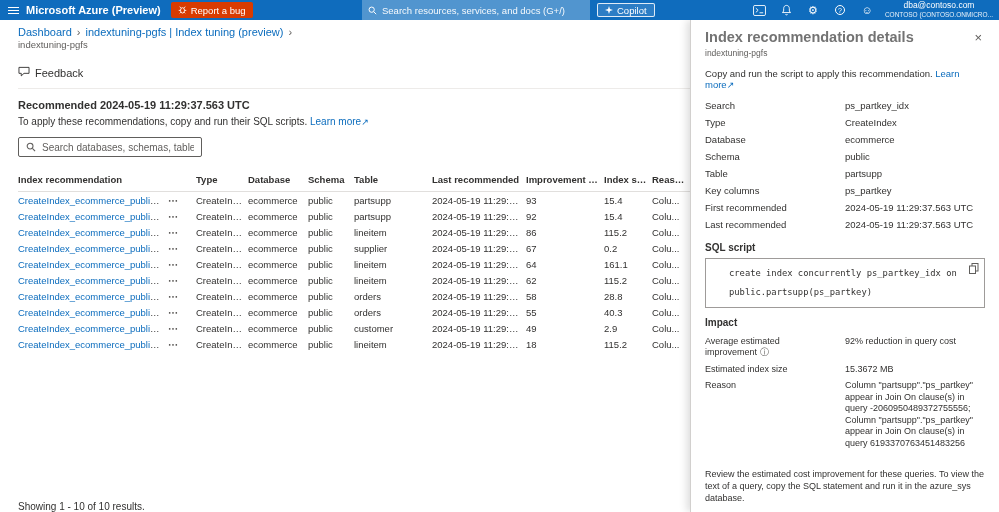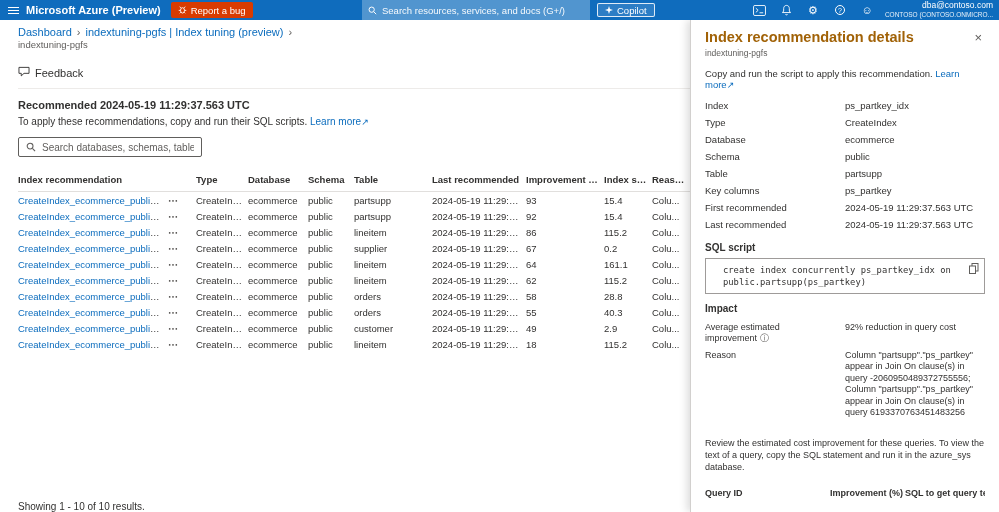--- a/index.html
+++ b/index.html
@@ -14,21 +14,21 @@
   .brand { font-size:11px; font-weight:bold; white-space:nowrap; margin-right:10px; }
   .bug-btn { display:flex; align-items:center; gap:4px; background:#d83b01; color:#fff; font-size:9.5px; height:14px; padding:8px 7px; border-radius:2px; cursor:pointer; white-space:nowrap; }
   .tb-center { position:absolute; left:362px; display:flex; align-items:center; gap:7px; }
   .tb-search { width:228px; height:14px; background:rgba(255,255,255,.28); border-radius:2px; display:flex; align-items:center; padding:12px 6px; gap:5px; }
   .tb-search input { flex:1; background:transparent; border:none; outline:none; color:#fff; font-size:9.5px; font-family:"Liberation Sans",sans-serif; }
   .tb-search input::placeholder { color:rgba(255,255,255,.95); }
   .copilot-btn { height:14px; display:flex; align-items:center; gap:4px; border:1px solid rgba(255,255,255,.85); background:rgba(255,255,255,.12); border-radius:2px; padding:0 7px; font-size:9.5px; cursor:pointer; white-space:nowrap; }
   .tb-icons { position:absolute; right:125px; display:flex; align-items:center; gap:13px; }
   .tb-ic { width:14px; height:14px; display:flex; align-items:center; justify-content:center; cursor:pointer; font-size:11px; line-height:1; color:#fff; }
   .help-badge { width:10px; height:10px; border:1px solid #fff; border-radius:50%; font-size:7px; display:flex; align-items:center; justify-content:center; }
-  .account { position:absolute; right:6px; text-align:right; line-height:1.15; cursor:pointer; }
+  .account { position:absolute; right:6px; text-align:center; line-height:1.15; cursor:pointer; }
   .acc-mail { font-size:8.5px; }
   .acc-tenant { font-size:6.5px; opacity:.9; }
 
   
   .main { position:absolute; top:20px; left:0; width:690px; bottom:0; padding:6px 0 0 18px; overflow:hidden; }
   .breadcrumb { font-size:11px; display:flex; align-items:center; gap:5px; white-space:nowrap; }
   .crumb { color:#0b6cbd; text-decoration:none; cursor:pointer; }
   .crumb-sep { color:#605e5c; font-size:11px; }
   .title-row { display:flex; align-items:center; gap:14px; margin-top:5px; }
   .page-title { font-size:20px; font-weight:600; color:#201f1e; letter-spacing:-0.2px; }
@@ -47,30 +47,30 @@
 
   table.rec { margin-top:13px; border-collapse:collapse; table-layout:fixed; width:672px; }
   table.rec th { text-align:left; font-size:9.5px; font-weight:bold; color:#323130; padding:4px 4px 6px 0; border-bottom:1px solid #e1dfdd; white-space:nowrap; overflow:hidden; text-overflow:ellipsis; cursor:pointer; }
   table.rec td { font-size:9.5px; padding:2.5px 4px 2.5px 0; white-space:nowrap; overflow:hidden; text-overflow:ellipsis; }
   .row-menu { color:#605e5c; font-weight:bold; letter-spacing:1px; cursor:pointer; font-size:10px; }
   .showing { position:absolute; bottom:0; left:18px; font-size:10px; color:#323130; }
 
   
   .panel { position:absolute; top:20px; left:690px; right:0; bottom:0; background:#fff; border-left:1px solid #d2d0ce; box-shadow:-3px 0 8px rgba(0,0,0,.14); padding:9px 14px 0 14px; overflow:hidden; z-index:20; }
   .panel-head { display:flex; justify-content:space-between; align-items:flex-start; }
-  .panel-title { font-size:14.5px; font-weight:600; color:#a16207; }
+  .panel-title { font-size:14.5px; font-weight:600; color:#737373; }
   .close-btn { font-size:13px; color:#605e5c; cursor:pointer; line-height:1; padding:2px 3px; }
   .panel-sub { font-size:8.5px; color:#605e5c; margin-top:2px; }
   .panel-note { font-size:9.5px; margin-top:10px; }
   .fields { margin-top:7px; }
   .frow { display:flex; font-size:9.5px; padding:3px 0; }
   .flabel { width:140px; flex-shrink:0; }
   .fvalue { flex:1; white-space:nowrap; overflow:hidden; }
   .sec-head { font-size:10px; font-weight:bold; margin-top:9px; }
-  .sql-box { margin-top:5px; border:1px solid #9e9b99; padding:5px 24px 5px 17px; font-family:"DejaVu Sans Mono", monospace; font-size:8.8px; line-height:12px; position:relative; color:#323130; background:#fff; }
+  .sql-box { margin-top:5px; border:1px solid #9e9b99; padding:5px 24px 5px 23px; font-family:"DejaVu Sans Mono", monospace; font-size:8.8px; line-height:19px; position:relative; color:#323130; background:#fff; }
   .copy-btn { cursor:pointer; display:inline-flex; }
   .sql-box .copy-btn { position:absolute; top:4px; right:5px; }
   .impact { margin-top:5px; }
   .irow { display:flex; font-size:9px; padding:2.5px 0; align-items:flex-start; }
   .ilabel { width:140px; flex-shrink:0; line-height:11.5px; }
   .ival { flex:1; line-height:11.5px; }
   .info-badge { margin-left:3px; color:#605e5c; cursor:pointer; }
   .review { margin-top:16px; font-size:9px; line-height:12px; }
   .qtable { margin-top:11px; }
   .qrow { display:flex; font-size:9px; padding:4px 0; align-items:center; }
@@ -347,21 +347,21 @@
     </div>
     <div class="panel-sub">indextuning-pgfs</div>
 
     <div class="panel-note">
       <span>Copy and run the script to apply this recommendation.</span>
       <a class="link"><span>Learn more</span><span class="ext">↗</span></a>
     </div>
 
     <div class="fields">
       <div class="frow">
-          <span class="flabel">Index</span>
+          <span class="flabel">Search</span>
           <span class="fvalue">ps_partkey_idx</span>
         </div>
         <div class="frow">
           <span class="flabel">Type</span>
           <span class="fvalue">CreateIndex</span>
         </div>
         <div class="frow">
           <span class="flabel">Database</span>
           <span class="fvalue">ecommerce</span>
         </div>
@@ -398,20 +398,24 @@
       </span>
     </div>
 
     <div class="sec-head">Impact</div>
     <div class="impact">
       <div class="irow">
           <span class="ilabel"><span>Average estimated improvement</span><span class="info-badge">ⓘ</span></span>
           <span class="ival">92% reduction in query cost</span>
         </div>
         <div class="irow">
+          <span class="ilabel"><span>Estimated index size</span><span class="info-badge"></span></span>
+          <span class="ival">15.3672 MB</span>
+        </div>
+        <div class="irow">
           <span class="ilabel"><span>Reason</span><span class="info-badge"></span></span>
           <span class="ival">Column "partsupp"."ps_partkey" appear in Join On clause(s) in query -2060950489372755556; Column "partsupp"."ps_partkey" appear in Join On clause(s) in query 6193370763451483256</span>
         </div>
     </div>
 
     <div class="review">Review the estimated cost improvement for these queries. To view the text of a query, copy the SQL statement and run it in the azure_sys database.</div>
 
     <div class="qtable">
       <div class="qrow qhead">
         <span class="qc1">Query ID</span>

